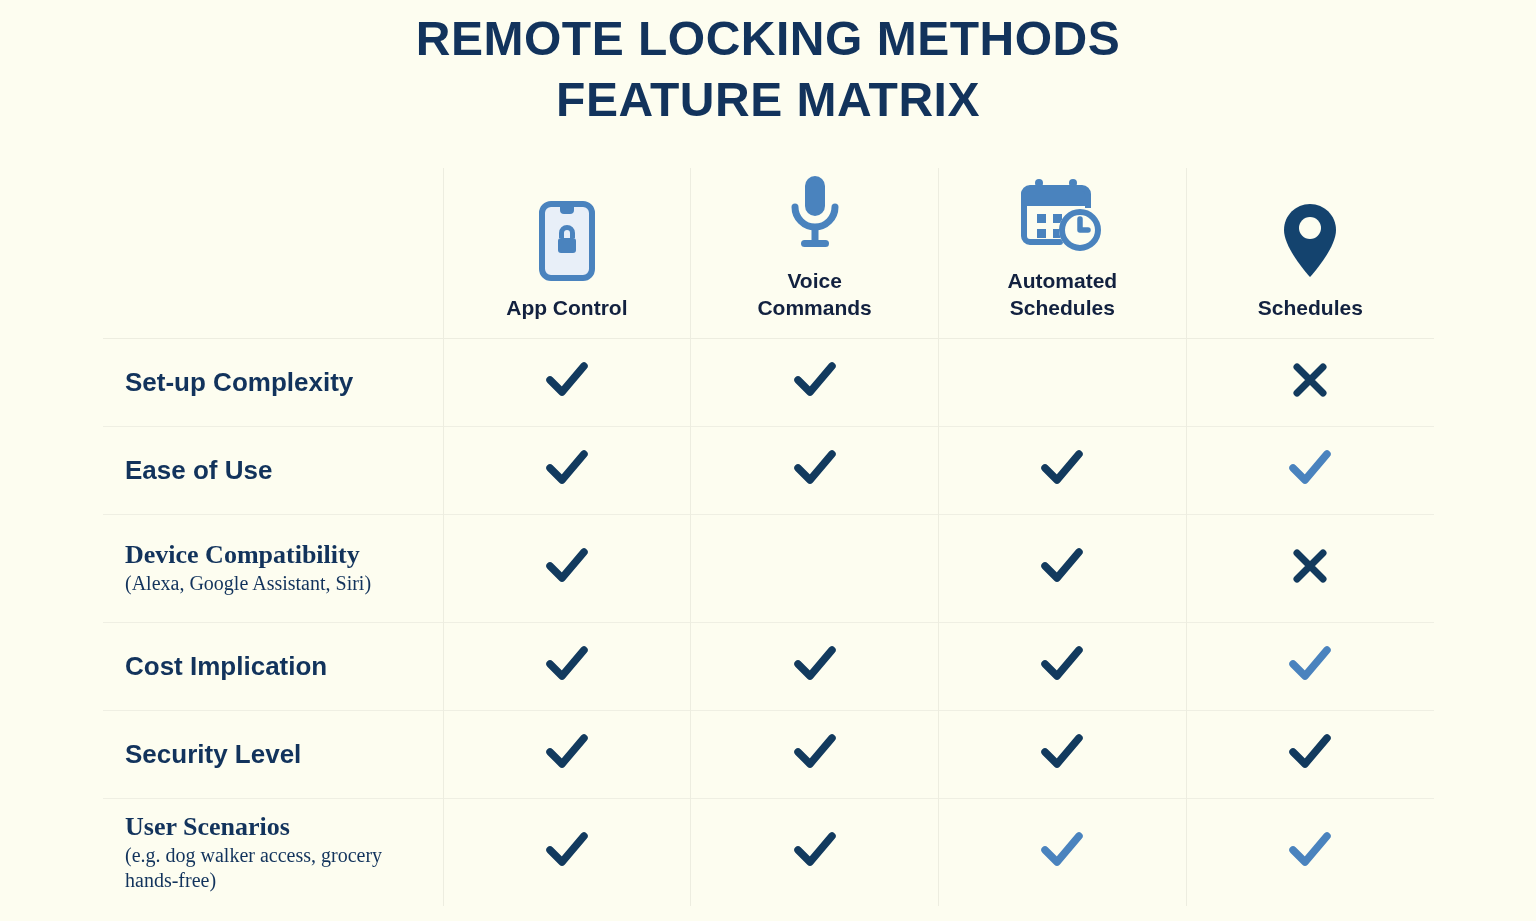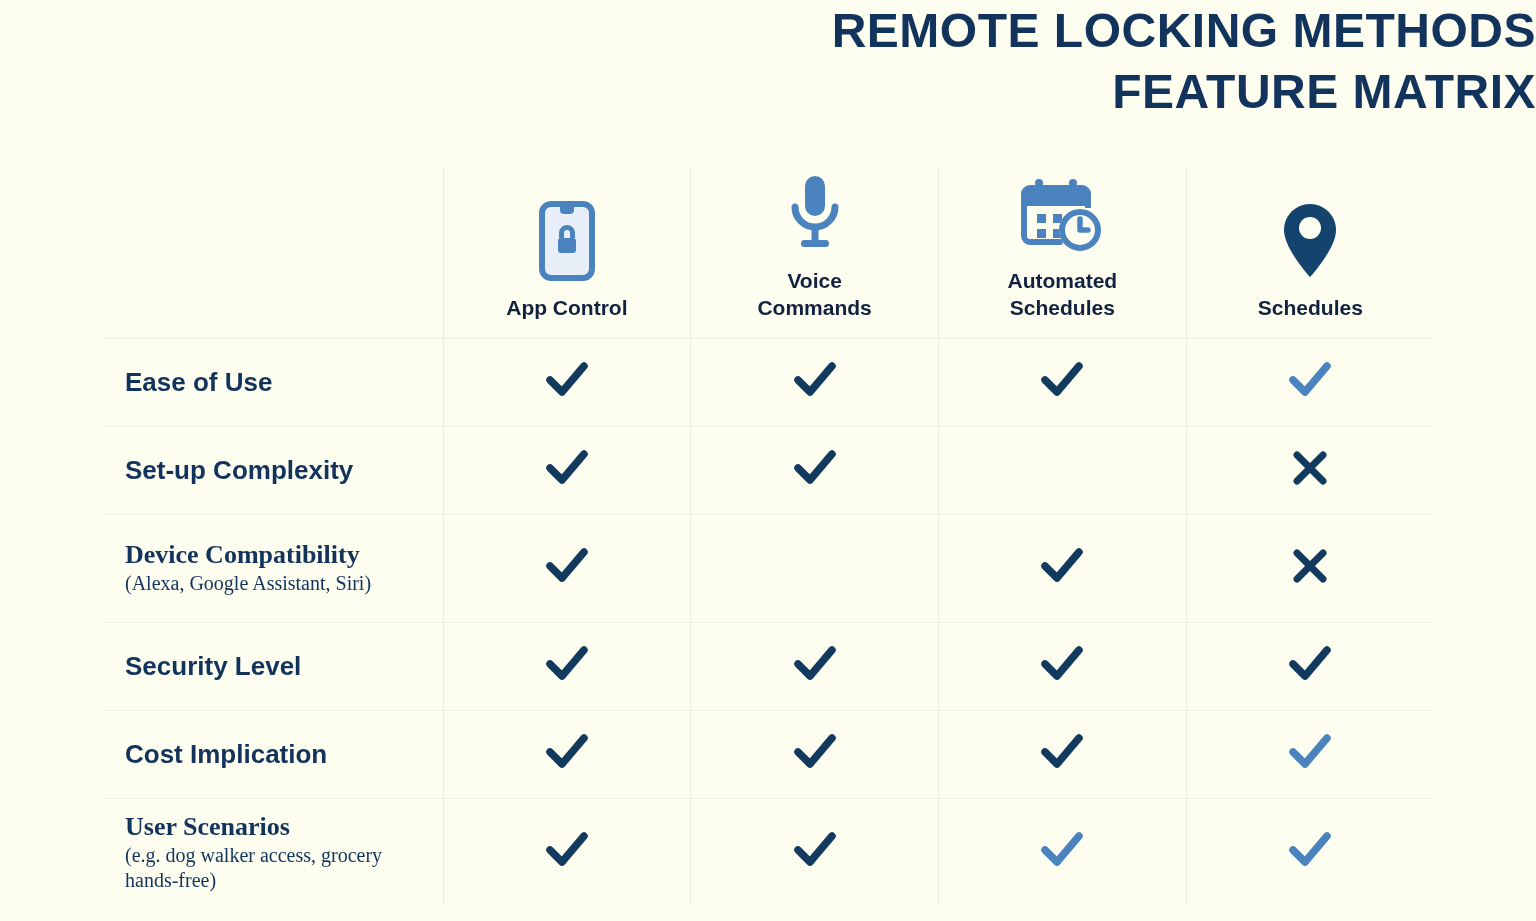--- a/index.html
+++ b/index.html
@@ -11,22 +11,22 @@
     width: 1536px;
     height: 921px;
     background: #FDFDF0;
     font-family: "Liberation Sans", sans-serif;
     overflow: hidden;
     position: relative;
   }
 
   
   .title-block {
-    padding-top: 0;
-    text-align: right;
+    padding-top: 8px;
+    text-align: center;
   }
   .title-line {
     font-size: 48px;
     font-weight: bold;
     letter-spacing: 0.5px;
     color: #12335C;
     line-height: 1.28;
     text-transform: uppercase;
   }
 
@@ -177,57 +177,57 @@
       </svg>
             </div>
             <div class="head-label">Schedules</div>
           </th>
         </tr>
     </thead>
     <tbody id="table-body">
 
     <tr>
           <td class="cell-label">
-            <div class="row-title">Ease of Use</div>
-          </td>
-          <td class="cell-data"><span class="mark">
-      <svg width="46" height="40" viewBox="0 0 46 40" fill="none">
-        <path d="M6 20 L18 32 L40 6" stroke="#123A5E" stroke-width="7.5" stroke-linecap="round" stroke-linejoin="round" fill="none"></path>
-      </svg></span></td>
-          <td class="cell-data"><span class="mark">
-      <svg width="46" height="40" viewBox="0 0 46 40" fill="none">
-        <path d="M6 20 L18 32 L40 6" stroke="#123A5E" stroke-width="7.5" stroke-linecap="round" stroke-linejoin="round" fill="none"></path>
-      </svg></span></td>
-          <td class="cell-data"><span class="mark">
-      <svg width="46" height="40" viewBox="0 0 46 40" fill="none">
-        <path d="M6 20 L18 32 L40 6" stroke="#123A5E" stroke-width="7.5" stroke-linecap="round" stroke-linejoin="round" fill="none"></path>
-      </svg></span></td>
-          <td class="cell-data"><span class="mark">
-      <svg width="46" height="40" viewBox="0 0 46 40" fill="none">
-        <path d="M6 20 L18 32 L40 6" stroke="#4A83BE" stroke-width="7.5" stroke-linecap="round" stroke-linejoin="round" fill="none"></path>
-      </svg></span></td>
-        </tr>
-        <tr>
-          <td class="cell-label">
             <div class="row-title">Set-up Complexity</div>
           </td>
           <td class="cell-data"><span class="mark">
       <svg width="46" height="40" viewBox="0 0 46 40" fill="none">
         <path d="M6 20 L18 32 L40 6" stroke="#123A5E" stroke-width="7.5" stroke-linecap="round" stroke-linejoin="round" fill="none"></path>
       </svg></span></td>
           <td class="cell-data"><span class="mark">
       <svg width="46" height="40" viewBox="0 0 46 40" fill="none">
         <path d="M6 20 L18 32 L40 6" stroke="#123A5E" stroke-width="7.5" stroke-linecap="round" stroke-linejoin="round" fill="none"></path>
       </svg></span></td>
           <td class="cell-data"><span class="mark-empty"></span></td>
           <td class="cell-data"><span class="mark">
       <svg width="40" height="40" viewBox="0 0 40 40" fill="none">
         <path d="M7 7 L33 33 M33 7 L7 33" stroke="#123A5E" stroke-width="7" stroke-linecap="round" fill="none"></path>
       </svg></span></td>
         </tr>
+        <tr>
+          <td class="cell-label">
+            <div class="row-title">Ease of Use</div>
+          </td>
+          <td class="cell-data"><span class="mark">
+      <svg width="46" height="40" viewBox="0 0 46 40" fill="none">
+        <path d="M6 20 L18 32 L40 6" stroke="#123A5E" stroke-width="7.5" stroke-linecap="round" stroke-linejoin="round" fill="none"></path>
+      </svg></span></td>
+          <td class="cell-data"><span class="mark">
+      <svg width="46" height="40" viewBox="0 0 46 40" fill="none">
+        <path d="M6 20 L18 32 L40 6" stroke="#123A5E" stroke-width="7.5" stroke-linecap="round" stroke-linejoin="round" fill="none"></path>
+      </svg></span></td>
+          <td class="cell-data"><span class="mark">
+      <svg width="46" height="40" viewBox="0 0 46 40" fill="none">
+        <path d="M6 20 L18 32 L40 6" stroke="#123A5E" stroke-width="7.5" stroke-linecap="round" stroke-linejoin="round" fill="none"></path>
+      </svg></span></td>
+          <td class="cell-data"><span class="mark">
+      <svg width="46" height="40" viewBox="0 0 46 40" fill="none">
+        <path d="M6 20 L18 32 L40 6" stroke="#4A83BE" stroke-width="7.5" stroke-linecap="round" stroke-linejoin="round" fill="none"></path>
+      </svg></span></td>
+        </tr>
         <tr class="tall">
           <td class="cell-label">
             <div class="row-title">Device Compatibility</div>
             <div class="row-sub">(Alexa, Google Assistant, Siri)</div>
           </td>
           <td class="cell-data"><span class="mark">
       <svg width="46" height="40" viewBox="0 0 46 40" fill="none">
         <path d="M6 20 L18 32 L40 6" stroke="#123A5E" stroke-width="7.5" stroke-linecap="round" stroke-linejoin="round" fill="none"></path>
       </svg></span></td>
           <td class="cell-data"><span class="mark-empty"></span></td>
@@ -235,58 +235,58 @@
       <svg width="46" height="40" viewBox="0 0 46 40" fill="none">
         <path d="M6 20 L18 32 L40 6" stroke="#123A5E" stroke-width="7.5" stroke-linecap="round" stroke-linejoin="round" fill="none"></path>
       </svg></span></td>
           <td class="cell-data"><span class="mark">
       <svg width="40" height="40" viewBox="0 0 40 40" fill="none">
         <path d="M7 7 L33 33 M33 7 L7 33" stroke="#123A5E" stroke-width="7" stroke-linecap="round" fill="none"></path>
       </svg></span></td>
         </tr>
         <tr>
           <td class="cell-label">
+            <div class="row-title">Cost Implication</div>
+          </td>
+          <td class="cell-data"><span class="mark">
+      <svg width="46" height="40" viewBox="0 0 46 40" fill="none">
+        <path d="M6 20 L18 32 L40 6" stroke="#123A5E" stroke-width="7.5" stroke-linecap="round" stroke-linejoin="round" fill="none"></path>
+      </svg></span></td>
+          <td class="cell-data"><span class="mark">
+      <svg width="46" height="40" viewBox="0 0 46 40" fill="none">
+        <path d="M6 20 L18 32 L40 6" stroke="#123A5E" stroke-width="7.5" stroke-linecap="round" stroke-linejoin="round" fill="none"></path>
+      </svg></span></td>
+          <td class="cell-data"><span class="mark">
+      <svg width="46" height="40" viewBox="0 0 46 40" fill="none">
+        <path d="M6 20 L18 32 L40 6" stroke="#123A5E" stroke-width="7.5" stroke-linecap="round" stroke-linejoin="round" fill="none"></path>
+      </svg></span></td>
+          <td class="cell-data"><span class="mark">
+      <svg width="46" height="40" viewBox="0 0 46 40" fill="none">
+        <path d="M6 20 L18 32 L40 6" stroke="#4A83BE" stroke-width="7.5" stroke-linecap="round" stroke-linejoin="round" fill="none"></path>
+      </svg></span></td>
+        </tr>
+        <tr>
+          <td class="cell-label">
             <div class="row-title">Security Level</div>
           </td>
           <td class="cell-data"><span class="mark">
       <svg width="46" height="40" viewBox="0 0 46 40" fill="none">
         <path d="M6 20 L18 32 L40 6" stroke="#123A5E" stroke-width="7.5" stroke-linecap="round" stroke-linejoin="round" fill="none"></path>
       </svg></span></td>
           <td class="cell-data"><span class="mark">
       <svg width="46" height="40" viewBox="0 0 46 40" fill="none">
         <path d="M6 20 L18 32 L40 6" stroke="#123A5E" stroke-width="7.5" stroke-linecap="round" stroke-linejoin="round" fill="none"></path>
       </svg></span></td>
           <td class="cell-data"><span class="mark">
       <svg width="46" height="40" viewBox="0 0 46 40" fill="none">
         <path d="M6 20 L18 32 L40 6" stroke="#123A5E" stroke-width="7.5" stroke-linecap="round" stroke-linejoin="round" fill="none"></path>
       </svg></span></td>
           <td class="cell-data"><span class="mark">
       <svg width="46" height="40" viewBox="0 0 46 40" fill="none">
         <path d="M6 20 L18 32 L40 6" stroke="#123A5E" stroke-width="7.5" stroke-linecap="round" stroke-linejoin="round" fill="none"></path>
-      </svg></span></td>
-        </tr>
-        <tr>
-          <td class="cell-label">
-            <div class="row-title">Cost Implication</div>
-          </td>
-          <td class="cell-data"><span class="mark">
-      <svg width="46" height="40" viewBox="0 0 46 40" fill="none">
-        <path d="M6 20 L18 32 L40 6" stroke="#123A5E" stroke-width="7.5" stroke-linecap="round" stroke-linejoin="round" fill="none"></path>
-      </svg></span></td>
-          <td class="cell-data"><span class="mark">
-      <svg width="46" height="40" viewBox="0 0 46 40" fill="none">
-        <path d="M6 20 L18 32 L40 6" stroke="#123A5E" stroke-width="7.5" stroke-linecap="round" stroke-linejoin="round" fill="none"></path>
-      </svg></span></td>
-          <td class="cell-data"><span class="mark">
-      <svg width="46" height="40" viewBox="0 0 46 40" fill="none">
-        <path d="M6 20 L18 32 L40 6" stroke="#123A5E" stroke-width="7.5" stroke-linecap="round" stroke-linejoin="round" fill="none"></path>
-      </svg></span></td>
-          <td class="cell-data"><span class="mark">
-      <svg width="46" height="40" viewBox="0 0 46 40" fill="none">
-        <path d="M6 20 L18 32 L40 6" stroke="#4A83BE" stroke-width="7.5" stroke-linecap="round" stroke-linejoin="round" fill="none"></path>
       </svg></span></td>
         </tr>
         <tr class="tall">
           <td class="cell-label">
             <div class="row-title">User Scenarios</div>
             <div class="row-sub">(e.g. dog walker access, grocery hands-free)</div>
           </td>
           <td class="cell-data"><span class="mark">
       <svg width="46" height="40" viewBox="0 0 46 40" fill="none">
         <path d="M6 20 L18 32 L40 6" stroke="#123A5E" stroke-width="7.5" stroke-linecap="round" stroke-linejoin="round" fill="none"></path>

